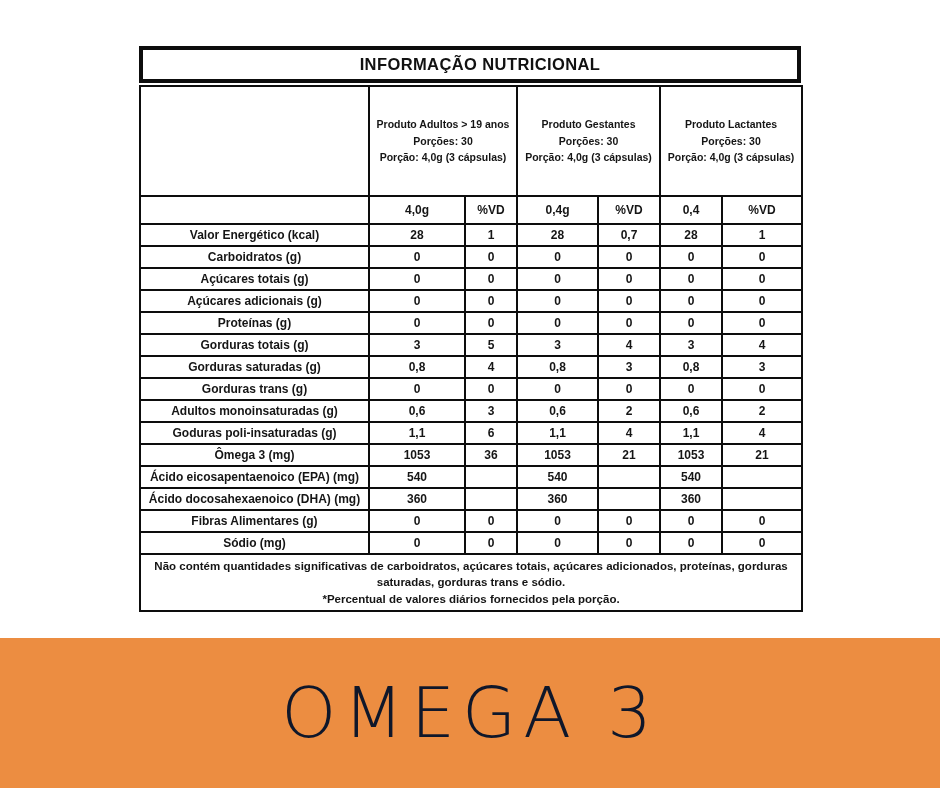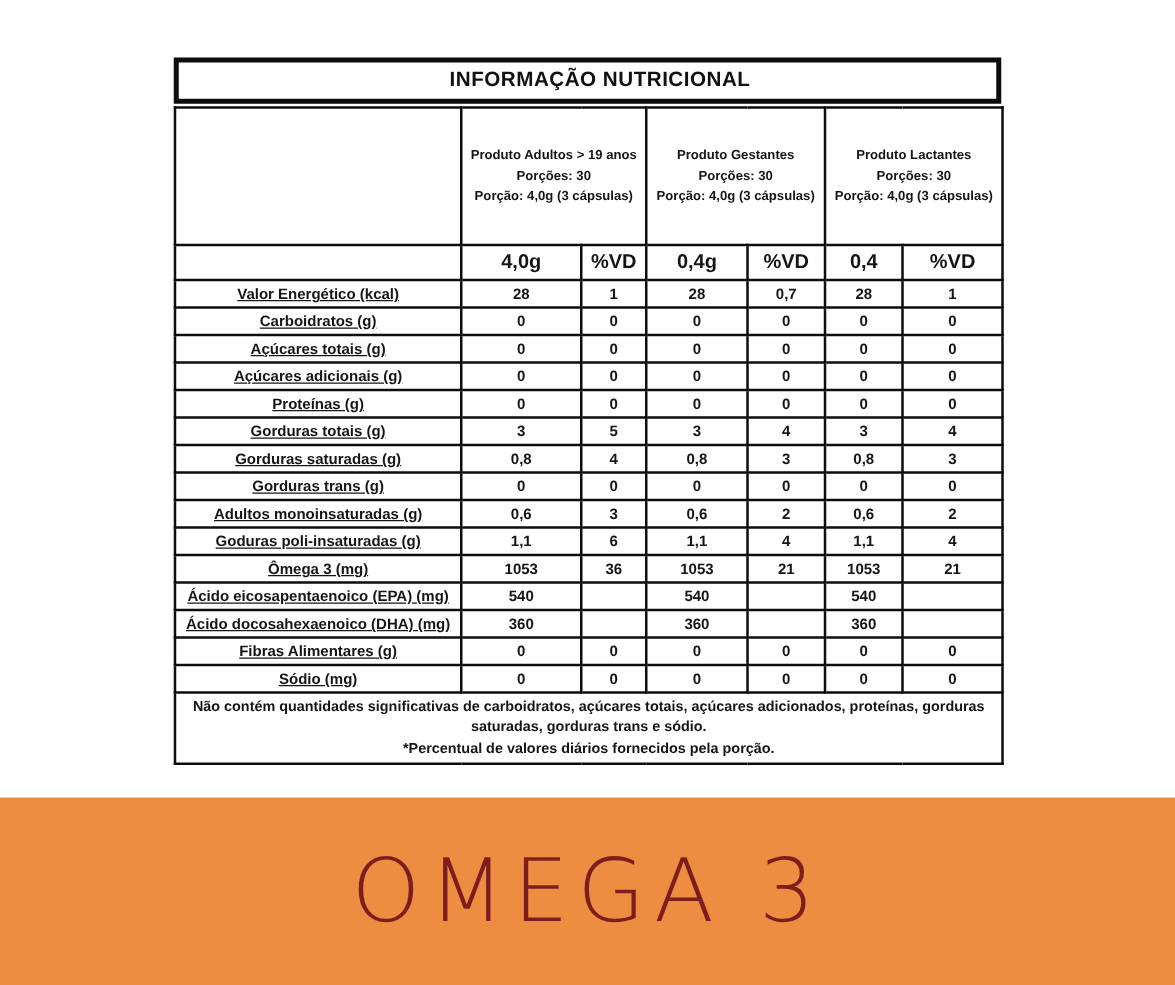--- a/index.html
+++ b/index.html
@@ -47,23 +47,23 @@
     padding: 0 2px;
     overflow: hidden;
   }
   .header-row td {
     height: 110px;
     font-size: 10.5px;
     line-height: 1.6;
     white-space: nowrap;
     border-radius: 25px;
   }
-  .sub-row td { height: 28px; font-size: 16px; }
+  .sub-row td { height: 28px; font-size: 12px; }
   .data-row td { height: 22px; font-size: 12px; }
-  .data-row td.lbl { font-size: 12px; text-decoration: underline; }
+  .data-row td.lbl { font-size: 12px; }
   .note-row td {
     height: 56px;
     font-size: 11.5px;
     line-height: 1.42;
     padding: 3px 8px;
     font-weight: bold;
   }
   .banner {
     position: absolute;
     left: 0;
@@ -73,21 +73,21 @@
     background: #EC8D41;
     display: flex;
     align-items: center;
     justify-content: center;
   }
   .banner-text {
     font-family: "DejaVu Sans", sans-serif;
     font-weight: 200;
     font-size: 70px;
     letter-spacing: 7px;
-    color: #7f1d1d;
+    color: #0f172a;
     line-height: 1;
   }
 </style>
 </head>
 <body>
 
 <div class="page">
   <div class="nutrition">
     <div class="title-box">INFORMAÇÃO NUTRICIONAL</div>
     <table class="nt">

